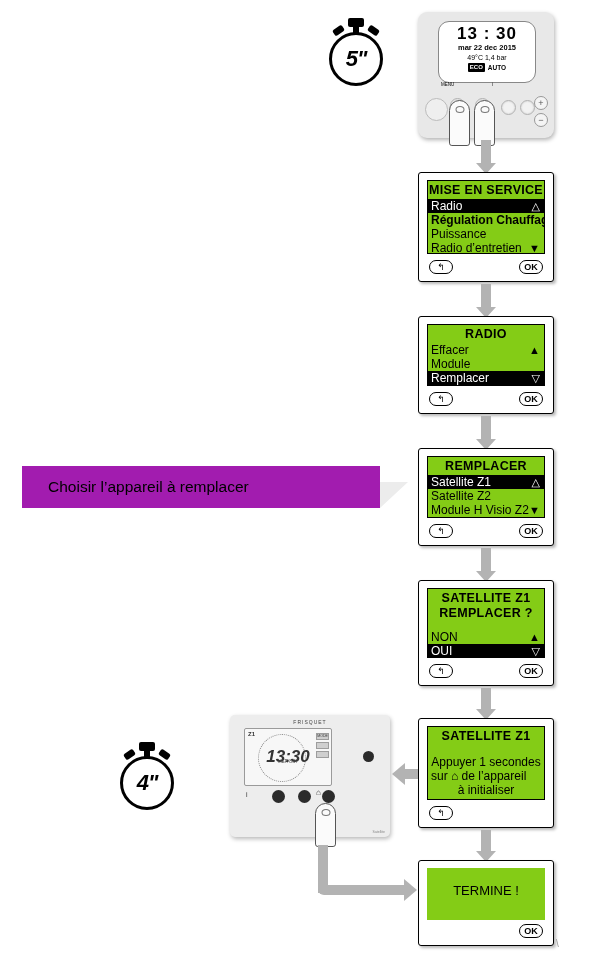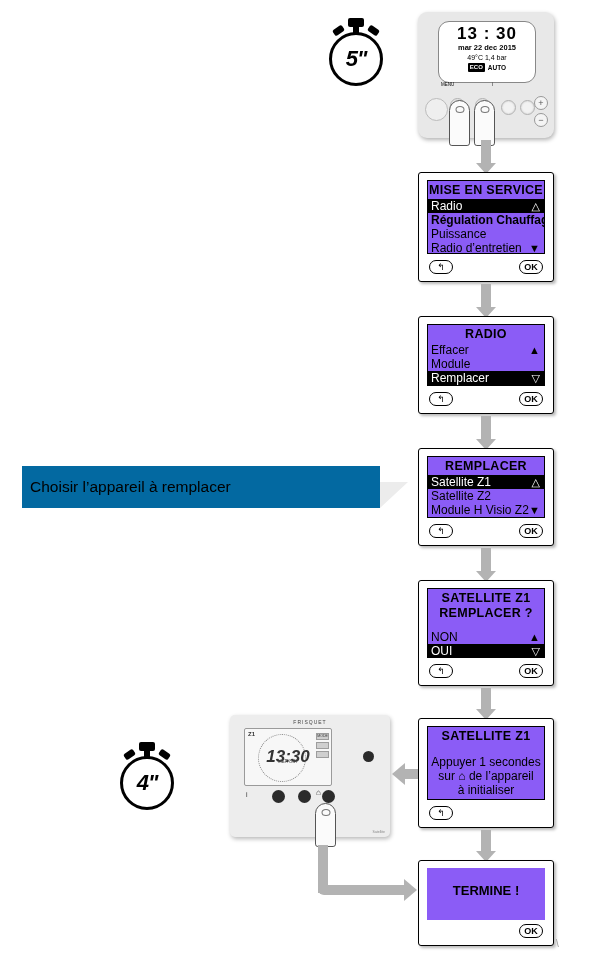--- a/index.html
+++ b/index.html
@@ -25,21 +25,21 @@
     box-shadow: 2px 2px 3px rgba(0,0,0,0.28);
     box-sizing: border-box;
   }
   .lcd {
     position: absolute;
     left: 8px;
     right: 8px;
     top: 7px;
     border: 1px solid #000;
     box-sizing: border-box;
-    background: #8b5cf6;
+    background: #84cc16;
   }
   .lcd-title {
     text-align: center;
     font-size: 12.5px;
     font-weight: bold;
     letter-spacing: .3px;
     padding: 3px 0 2px 0;
     line-height: 13px;
   }
   .lcd-line {
@@ -174,24 +174,24 @@
     height: 7px;
     background: #000;
     border-radius: 2px;
   }
   .sw-ear.l { left: 4px; transform: rotate(-35deg); }
   .sw-ear.r { left: 39px; transform: rotate(35deg); }
 
   
   .callout {
     position: absolute;
-    background: #0369a1;
+    background: #a21caf;
     display: flex;
     align-items: center;
-    padding-left: 8px;
+    padding-left: 26px;
     box-sizing: border-box;
     font-size: 15.5px;
   }
   .callout-tail {
     position: absolute;
     width: 0;
     height: 0;
     border-top: 26px solid #ececec;
     border-right: 28px solid transparent;
   }
@@ -631,35 +631,35 @@
 <div class="varrow" style="left:476px; top:688px; height:32px;">
   <div class="shaft" style="height:21px;"></div>
   <div class="head" style="top:21px;"></div>
 </div>
 
 <div class="panel" style="left:418px; top:718px; width:136px; height:110px;">
   <div class="lcd" style="height:74px;">
     <div class="lcd-title">SATELLITE Z1</div>
     <div style="height:10px;"></div>
     <div class="lcd-line" style="text-align:center;">Appuyer 1 secondes</div>
-    <div class="lcd-line" style="text-align:center;">sur ⌂ de l’appareil</div>
+    <div class="lcd-line" style="">sur ⌂ de l’appareil</div>
     <div class="lcd-line" style="text-align:center;">à initialiser</div>
   </div>
   <div class="btnbar">
     <div class="back-btn">↰</div>
   </div>
 </div>
 
 <div class="varrow" style="left:476px; top:830px; height:32px;">
   <div class="shaft" style="height:21px;"></div>
   <div class="head" style="top:21px;"></div>
 </div>
 
 <div class="panel" style="left:418px; top:860px; width:136px; height:86px;">
-  <div class="lcd" style="height:52px; border:none;font-weight:bold;">
+  <div class="lcd" style="height:52px; border:none;">
     <div style="height:16px;"></div>
     <div class="lcd-line" style="text-align:center; font-size:13px;">TERMINE !</div>
   </div>
   <div class="btnbar">
     <div class="ok-btn">OK</div>
   </div>
 </div>
 <div class="corner-mark" style="left:556px; top:938px;">\</div>
 
 <div class="device-thermo" style="left:230px; top:715px; width:160px; height:122px;">

